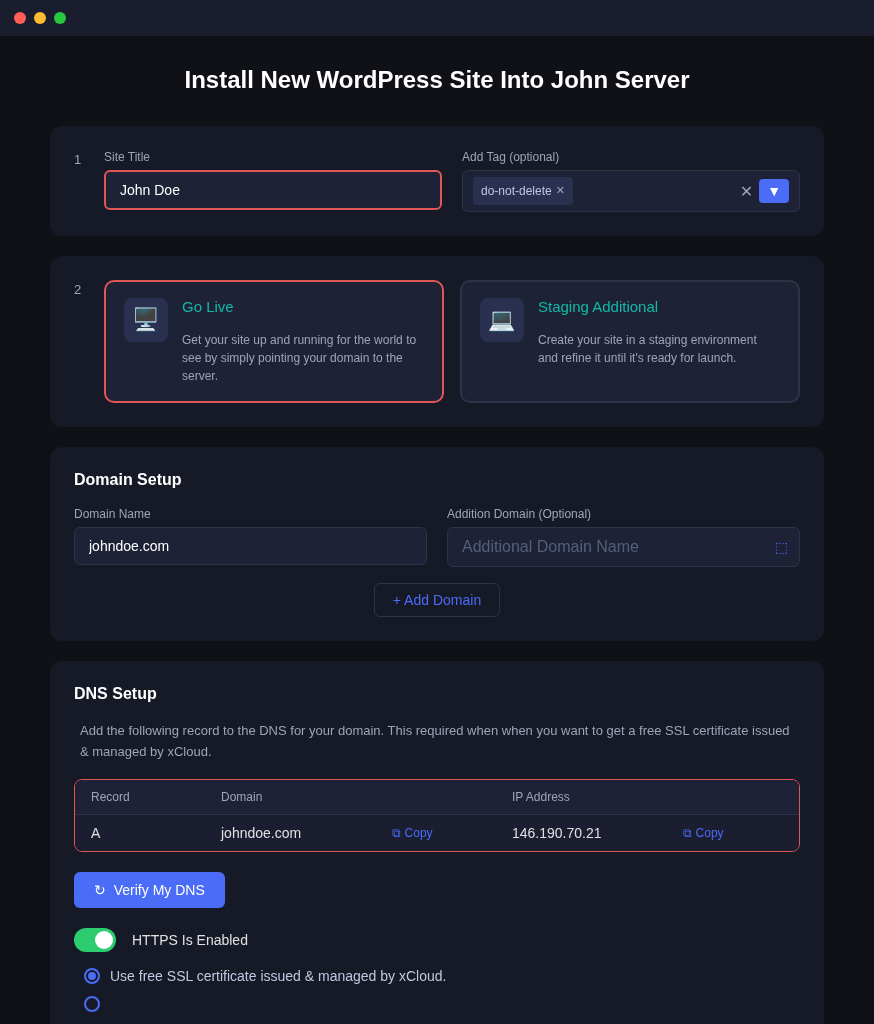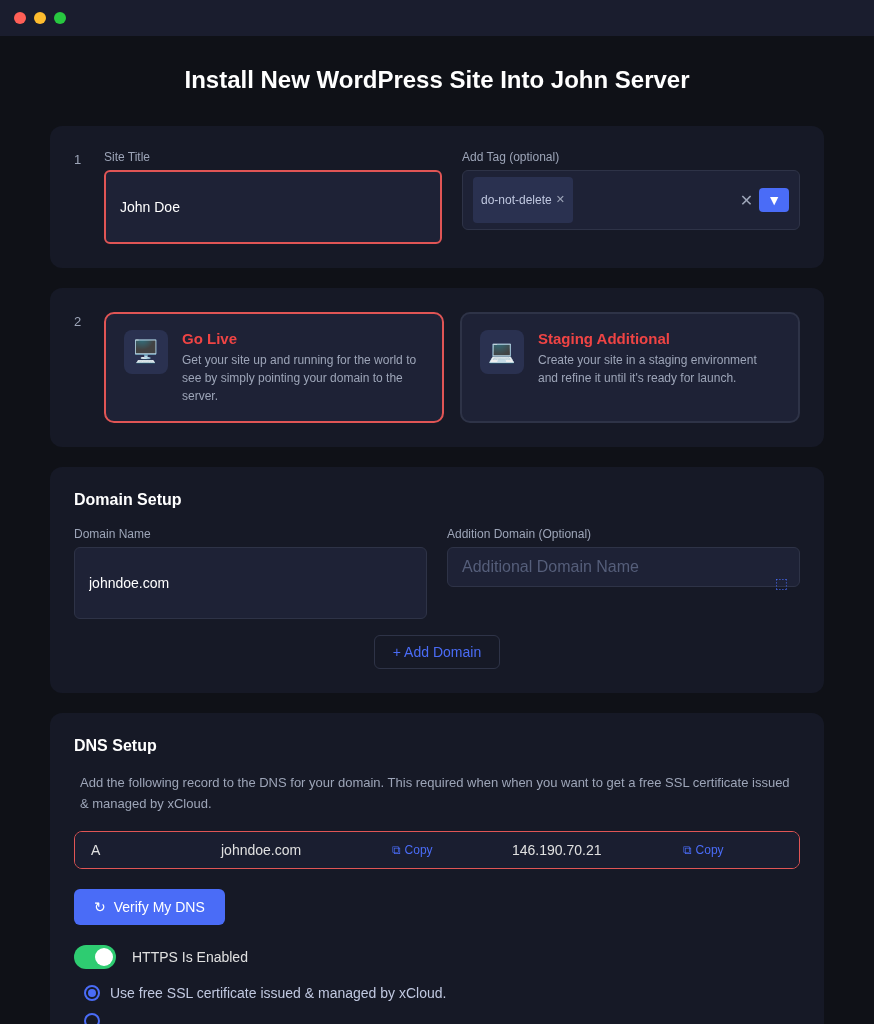--- a/index.html
+++ b/index.html
@@ -53,39 +53,39 @@
       flex: 1;
     }
     .field-label {
       font-size: 12px;
       color: #9da5b8;
     }
     .text-input {
       background: #1e2236;
       border: 1px solid #2e3347;
       border-radius: 6px;
-      padding: 27px 14px;
+      padding: 10px 14px;
       color: #ffffff;
       font-size: 14px;
       width: 100%;
     }
     .tag-input-wrapper {
       background: #1e2236;
       border: 1px solid #2e3347;
       border-radius: 6px;
       padding: 6px 10px;
       display: flex;
       align-items: center;
       gap: 6px;
       width: 100%;
     }
     .tag-badge {
       background: #2a3150;
       border-radius: 4px;
-      padding: 16px 8px;
+      padding: 7px 8px;
       font-size: 12px;
       color: #c0c8e0;
       display: flex;
       align-items: flex-start;
       gap: 4px;
     }
     .tag-close {
       cursor: pointer;
       color: #9da5b8;
       font-size: 11px;
@@ -148,23 +148,23 @@
       border-radius: 8px;
       background: #2a3150;
       display: flex;
       align-items: center;
       justify-content: center;
       font-size: 22px;
       flex-shrink: 0;
     }
     .env-text h3 {
       font-size: 15px;
-      font-weight: 700;
-      color: #ef4444;
-      margin-bottom: 4px;
+      font-weight: 400;
+      color: #14b8a6;
+      margin-bottom: 16px;
     }
     .env-text p {
       font-size: 12px;
       color: #9da5b8;
       line-height: 1.5;
     }
 
     
     .section-title {
       font-size: 16px;
@@ -410,20 +410,27 @@
     <div style="text-align:center;">
       <button class="add-domain-btn">+ Add Domain</button>
     </div>
   </div>
 
   <div class="form-section">
     <h2 class="section-title">DNS Setup</h2>
     <p class="dns-desc">Add the following record to the DNS for your domain. This required when when you want to get a free SSL certificate issued &amp; managed by xCloud.</p>
 
     <div class="dns-table">
+      <div class="dns-table-header">
+        <span>Record</span>
+        <span>Domain</span>
+        <span></span>
+        <span>IP Address</span>
+        <span></span>
+      </div>
       <div class="dns-table-row">
         <span>A</span>
         <span>johndoe.com</span>
         <button class="copy-btn">
           <span>⧉</span>
           <span>Copy</span>
         </button>
         <span>146.190.70.21</span>
         <button class="copy-btn">
           <span>⧉</span>

